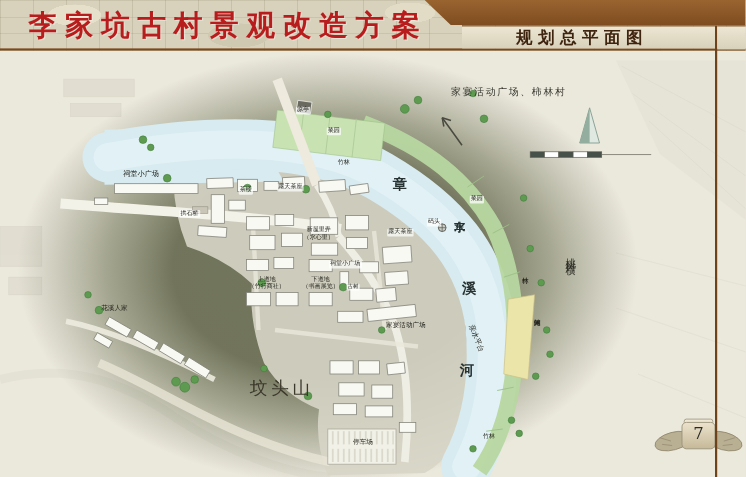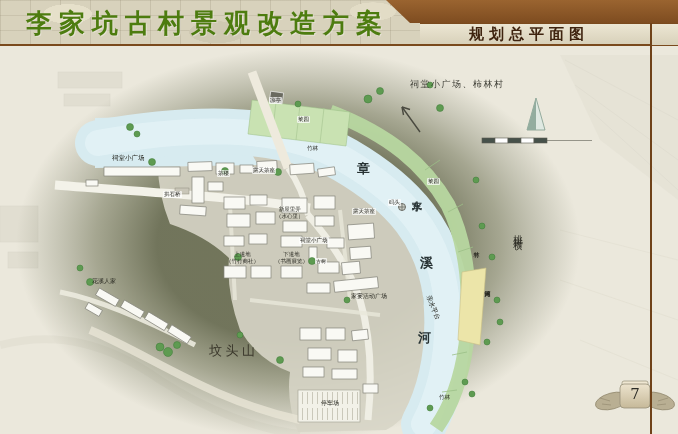--- a/index.html
+++ b/index.html
@@ -10,21 +10,21 @@
     background:#d8d2bc;
     background-image:
       radial-gradient(ellipse 40px 16px at 10% 30%, #e6e0ca 60%, transparent 61%),
       radial-gradient(ellipse 46px 18px at 32% 70%, #cfc9b2 60%, transparent 61%),
       radial-gradient(ellipse 38px 15px at 55% 25%, #e2dcc6 60%, transparent 61%),
       radial-gradient(ellipse 42px 17px at 78% 65%, #d3cdb6 60%, transparent 61%),
       radial-gradient(ellipse 40px 16px at 93% 20%, #e4deca 60%, transparent 61%),
       repeating-linear-gradient(90deg, rgba(120,110,85,.18) 0 1px, transparent 1px 30px),
       repeating-linear-gradient(0deg, rgba(120,110,85,.15) 0 1px, transparent 1px 15px);}
   .hdr-title{position:absolute;left:26px;top:6px;z-index:7;font-family:"DejaVu Serif",serif;
-    font-weight:bold;font-size:26px;letter-spacing:7px;color:#4d7c0f;
+    font-weight:bold;font-size:26px;letter-spacing:7px;color:#b91c1c;
     text-shadow:1px 1px 0 rgba(255,255,255,.35);}
   .hdr-line{position:absolute;left:0;top:44px;width:678px;height:2px;background:#7a4a1d;z-index:6;}
   .hdr-brownbar{position:absolute;left:386px;top:0;width:292px;height:23px;z-index:7;
     background:linear-gradient(180deg,#9a6430,#7e4c20);
     clip-path:polygon(0 0,100% 0,100% 100%,24px 100%);}
   .hdr-band{position:absolute;left:420px;top:23px;width:230px;height:21px;z-index:7;
     background:linear-gradient(180deg,#ece6d3,#d8d1ba);border-top:1px solid #7a4a1d;
     display:flex;align-items:center;justify-content:center;padding-right:12px;box-sizing:border-box;}
   .hdr-band-right{position:absolute;left:652px;top:23px;width:26px;height:21px;z-index:7;
     background:linear-gradient(180deg,#ece6d3,#d8d1ba);border-top:1px solid #7a4a1d;}
@@ -231,21 +231,21 @@
 <div class="hdr-stone"></div>
 <div class="hdr-brownbar"></div>
 <div class="hdr-line"></div>
 <span class="hdr-title">李家坑古村景观改造方案</span>
 <div class="hdr-band">
   <span class="hdr-section">规划总平面图</span>
 </div>
 <div class="hdr-band-right"></div>
 <div class="vrule"></div>
 
-<span class="lbl" style="left:410px;top:79px;font-size:9px;letter-spacing:1.5px;color:#3a3a32">祠堂小广场、柿林村</span>
+<span class="lbl" style="left:410px;top:79px;font-size:9px;letter-spacing:1.5px;color:#3a3a32">家宴活动广场、柿林村</span>
 <span class="lbl" style="left:112px;top:154px;font-size:6.5px">祠堂小广场</span>
 <span class="lbl chip" style="left:269px;top:97px;font-size:5.5px">凉亭</span>
 <span class="lbl chip" style="left:297px;top:116px;font-size:5.5px">菜园</span>
 <span class="lbl" style="left:307px;top:145px;font-size:5.5px">竹林</span>
 <span class="lbl chip" style="left:217px;top:170px;font-size:5.5px">茶楼</span>
 <span class="lbl chip" style="left:252px;top:167px;font-size:5.5px">露天茶座</span>
 <span class="lbl chip" style="left:163px;top:191px;font-size:5.5px">拱石桥</span>
 <span class="lbl river" style="left:357px;top:161px;font-size:13px">章</span>
 <span class="lbl v river" style="left:410px;top:193px;font-size:10px">水车</span>
 <span class="lbl chip" style="left:388px;top:199px;font-size:5.5px">码头</span>
@@ -260,17 +260,17 @@
 <span class="lbl ctr" style="left:276px;top:206px;font-size:5.5px">新屋里弄
 （水心里）</span>
 <span class="lbl ctr" style="left:226px;top:251px;font-size:5.5px">上道地
 （竹行商社）</span>
 <span class="lbl ctr" style="left:275px;top:251px;font-size:5.5px">下道地
 （书画展览）</span>
 <span class="lbl chip" style="left:299px;top:237px;font-size:5.5px">祠堂小广场</span>
 <span class="lbl chip" style="left:315px;top:258px;font-size:5px">古树</span>
 <span class="lbl" style="left:92px;top:277px;font-size:6px">花溪人家</span>
 <span class="lbl" style="left:351px;top:292px;font-size:6px">家宴活动广场</span>
-<span class="lbl" style="left:209px;top:343px;font-size:13px;letter-spacing:3.5px;color:#3b382c">坟头山</span>
+<span class="lbl" style="left:227px;top:343px;font-size:16px;letter-spacing:3.5px;color:#3b382c">坟头山</span>
 <span class="lbl" style="left:321px;top:399px;font-size:6px">停车场</span>
 <span class="lbl" style="left:439px;top:394px;font-size:5.5px">竹林</span>
 
 <span class="pgnum">7</span>
 
 </body></html>

